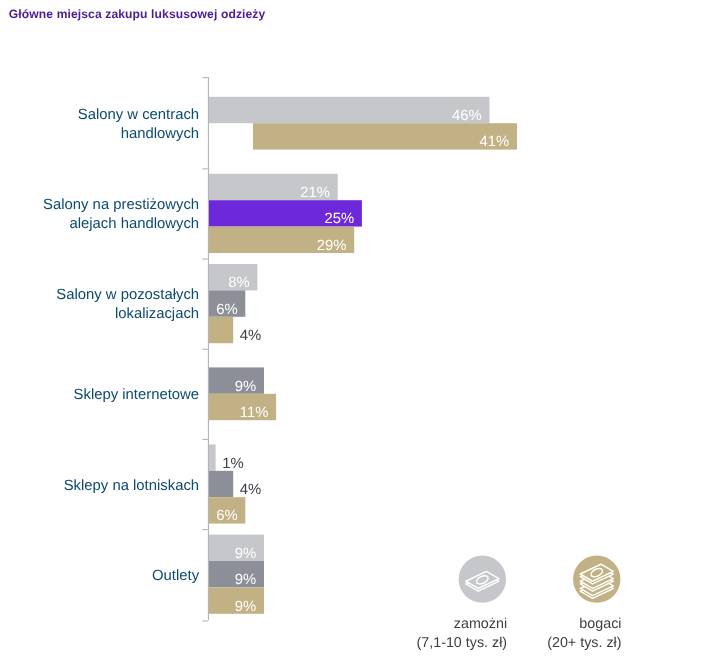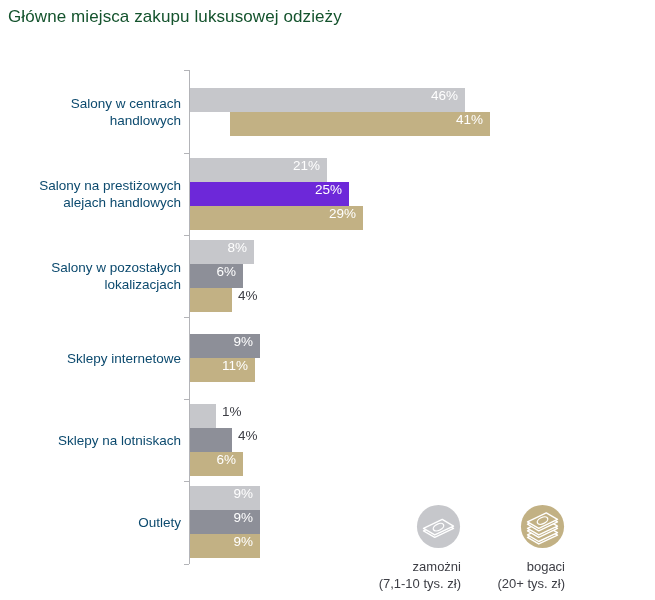--- a/index.html
+++ b/index.html
@@ -8,23 +8,23 @@
     width: 655px;
     height: 600px;
     background: #ffffff;
     font-family: "Liberation Sans", "DejaVu Sans", sans-serif;
     overflow: hidden;
   }
   .chart-title {
     position: absolute;
     left: 8px;
     top: 7px;
-    font-size: 17px;
-    font-weight: normal;
-    color: #14532d;
+    font-size: 11px;
+    font-weight: bold;
+    color: #4c1d95;
     letter-spacing: 0.1px;
   }
   .chart {
     position: absolute;
     left: 0;
     top: 76px;
     width: 655px;
   }
   .axis-line {
     position: absolute;
@@ -57,24 +57,23 @@
     color: #0c4a6e;
     flex: none;
   }
   .bars {
     flex: none;
     width: 460px;
   }
   .bar {
     height: 24px;
     display: flex;
-    align-items: flex-start;
+    align-items: flex-end;
     justify-content: flex-end;
     position: relative;
-    padding-left: 20px;
   }
   .bar-value {
     font-size: 13.5px;
     color: #ffffff;
     padding-right: 7px;
     white-space: nowrap;
   }
   .bar-value.outside {
     position: absolute;
     left: 100%;
@@ -124,21 +123,21 @@
       </div>
       <div class="bar-group">
         <div class="cat-label">Salony na prestiżowych alejach handlowych</div>
         <div class="bars">
           <div class="bar" style="width: 117px; background: rgb(198, 199, 203);">
             <span class="bar-value">21%</span>
           </div>
           <div class="bar" style="width: 139px; background: #6d28d9;">
             <span class="bar-value">25%</span>
           </div>
-          <div class="bar" style="width: 153px; background: rgb(194, 177, 132);">
+          <div class="bar" style="width: 132px; background: rgb(194, 177, 132);">
             <span class="bar-value">29%</span>
           </div>
         </div>
       </div>
       <div class="bar-group">
         <div class="cat-label">Salony w pozostałych lokalizacjach</div>
         <div class="bars">
           <div class="bar" style="width: 44px; background: rgb(198, 199, 203);">
             <span class="bar-value">8%</span>
           </div>
@@ -149,21 +148,21 @@
             <span class="bar-value outside">4%</span>
           </div>
         </div>
       </div>
       <div class="bar-group">
         <div class="cat-label">Sklepy internetowe</div>
         <div class="bars">
           <div class="bar" style="width: 50px; background: rgb(141, 143, 152);">
             <span class="bar-value">9%</span>
           </div>
-          <div class="bar" style="width: 45px; background: rgb(194, 177, 132);">
+          <div class="bar" style="width: 61px; background: rgb(194, 177, 132);">
             <span class="bar-value">11%</span>
           </div>
         </div>
       </div>
       <div class="bar-group">
         <div class="cat-label">Sklepy na lotniskach</div>
         <div class="bars">
           <div class="bar" style="width: 6px; background: rgb(198, 199, 203);">
             <span class="bar-value outside">1%</span>
           </div>

